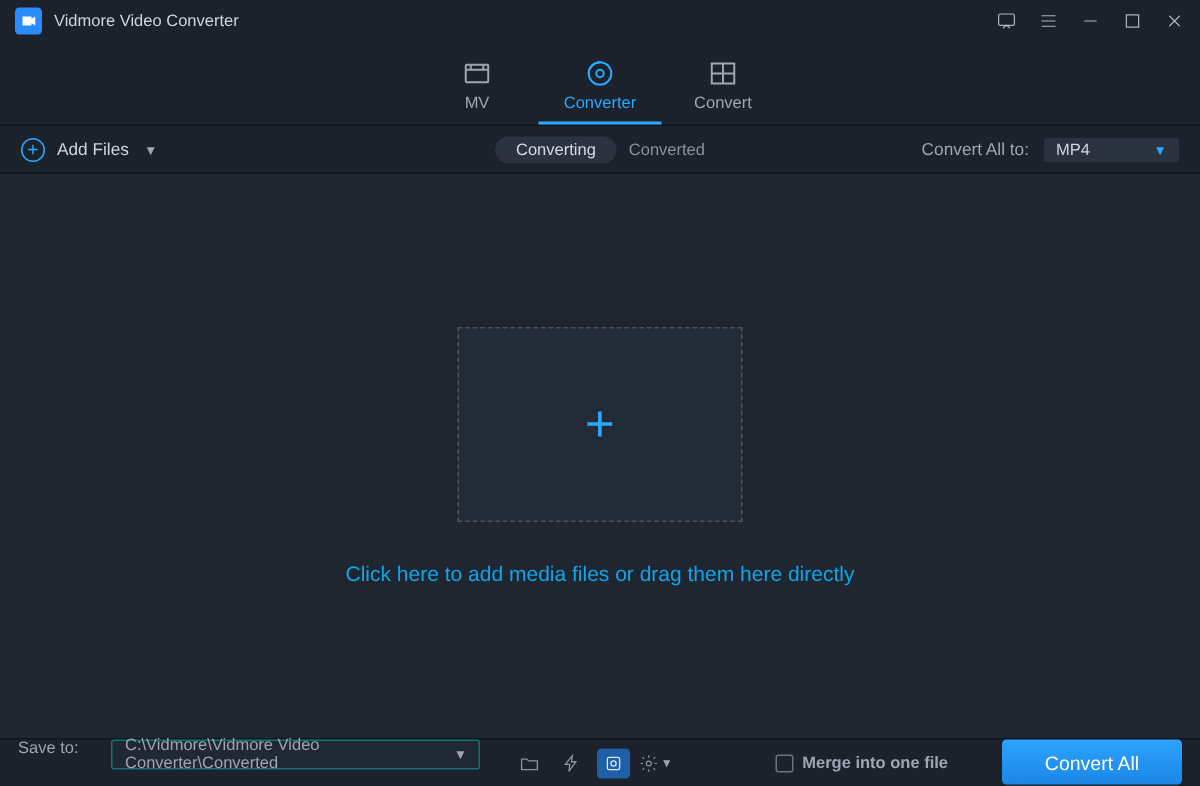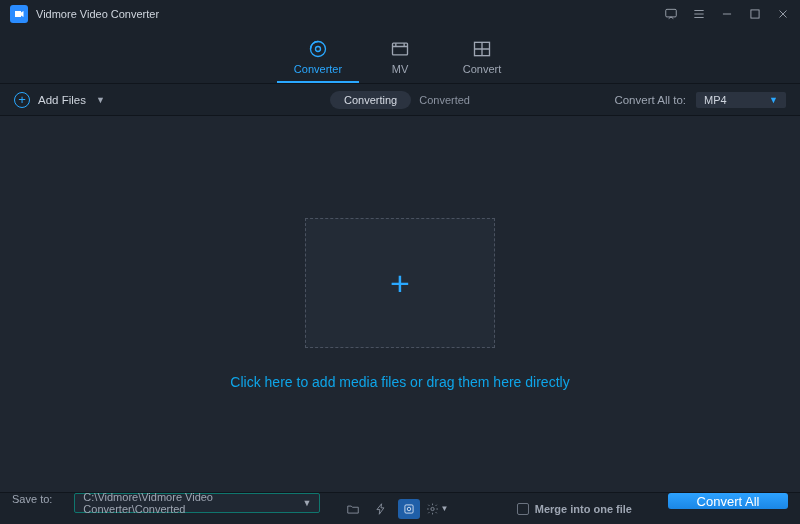--- a/index.html
+++ b/index.html
@@ -42,21 +42,21 @@
   .footer { height: 32px; background: #1b222b; display: flex; padding: 0 12px; font-size: 11px; gap: 22px; border-top:1px solid #10151c;}
   .save-to { color: #9ea6b3; }
   .path-dd { flex: 0 0 246px; height: 20px; background: #202833; border:1px solid #0f766e; color: #9ea6b3; display: flex; align-items: center; padding: 0 8px; justify-content: space-between; cursor:pointer; border-radius:2px;}
   .foot-icons { display: flex; gap: 6px; align-items: center; }
   .fi { width: 22px; height: 20px; display:flex; align-items:center; justify-content:center; cursor:pointer; color:#8b93a1; border-radius:3px; }
   .fi.active { background:#1f5fa8; color:#dce6f5; }
   .fi svg { width:14px; height:14px; stroke: currentColor; fill:none; stroke-width:1.5; }
   .spacer { flex:1; }
   .merge { display:flex; align-items:center; gap:6px; color:#9ea6b3; cursor:pointer;font-weight:bold; }
   .merge .cb { width:12px; height:12px; border:1px solid #6b7380; border-radius:2px; }
-  .convert-btn { margin-left: 14px; width: 120px; height: 16px; background: linear-gradient(#2da2ff,#1b87e6); color: #fff; display:flex; align-items:center; justify-content:center; border-radius:3px; font-size:13px; cursor:pointer; }
+  .convert-btn { margin-left: 14px; width: 120px; height: 30px; background: linear-gradient(#2da2ff,#1b87e6); color: #fff; display:flex; align-items:center; justify-content:center; border-radius:3px; font-size:13px; cursor:pointer; }
 
   .toolbar { position: relative; }
 </style>
 </head>
 <body>
 
 <div class="titlebar">
   <div class="logo">
     <svg viewBox="0 0 24 24">
         <path d="M4 6h12v12H4z M16 9l5-3v12l-5-3z"></path>
@@ -87,34 +87,34 @@
       </span>
     <span>
         <svg viewBox="0 0 24 24">
           <path d="M6 6l12 12M18 6L6 18"></path>
         </svg>
       </span>
   </div>
 </div>
 
 <div class="topnav">
+  <div class="tab">
+    <svg viewBox="0 0 24 24">
+        <rect x="3" y="5" width="18" height="14" rx="1"></rect>
+        <path d="M3 9h18M7 5v4M17 5v4"></path>
+      </svg>
+    <span>MV</span>
+  </div>
   <div class="tab active">
     <svg viewBox="0 0 24 24">
         <circle cx="12" cy="12" r="9"></circle>
         <circle cx="12" cy="12" r="3"></circle>
         <path d="M3 12a9 9 0 0 1 9-9" stroke-linecap="round"></path>
       </svg>
     <span>Converter</span>
-  </div>
-  <div class="tab">
-    <svg viewBox="0 0 24 24">
-        <rect x="3" y="5" width="18" height="14" rx="1"></rect>
-        <path d="M3 9h18M7 5v4M17 5v4"></path>
-      </svg>
-    <span>MV</span>
   </div>
   <div class="tab">
     <svg viewBox="0 0 24 24">
         <rect x="3" y="4" width="18" height="16"></rect>
         <path d="M12 4v16M3 12h18"></path>
       </svg>
     <span>Convert</span>
   </div>
 </div>
 

